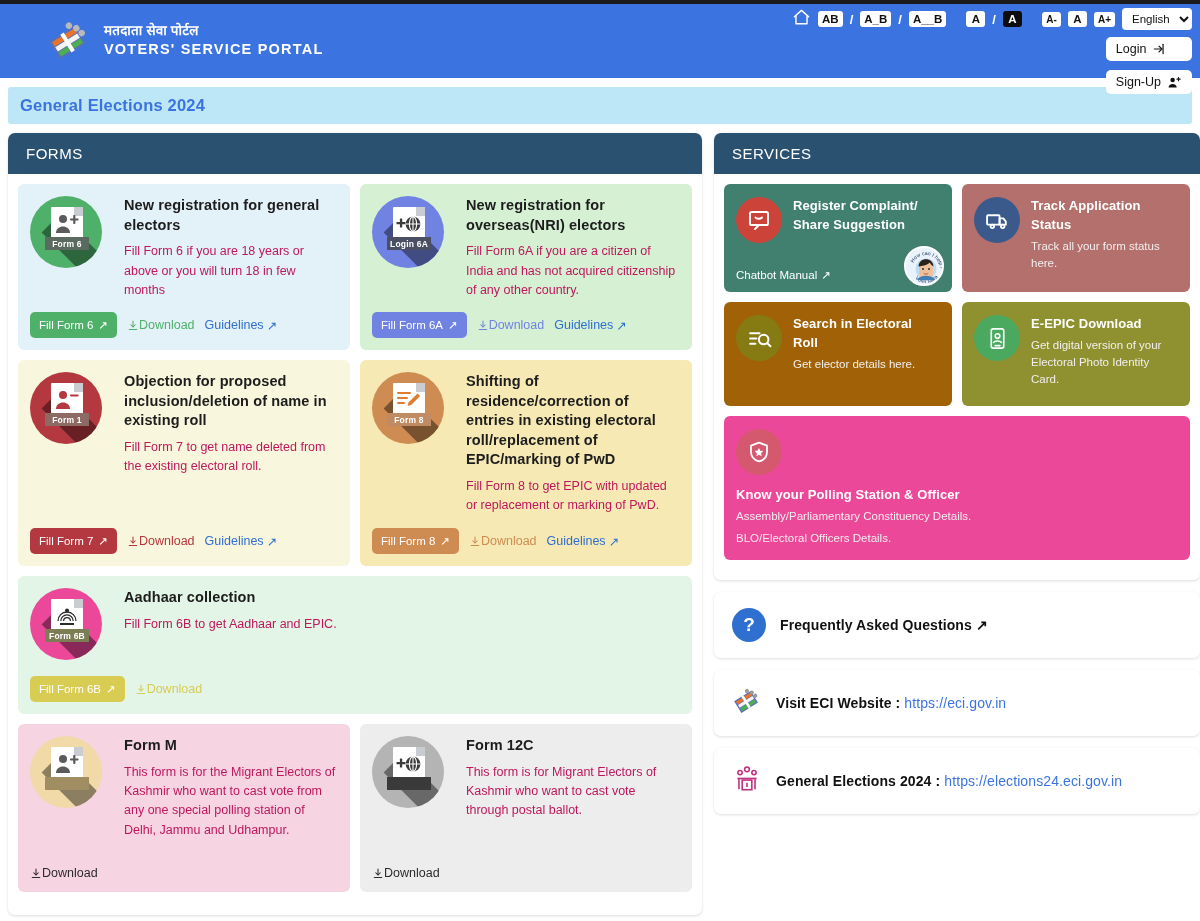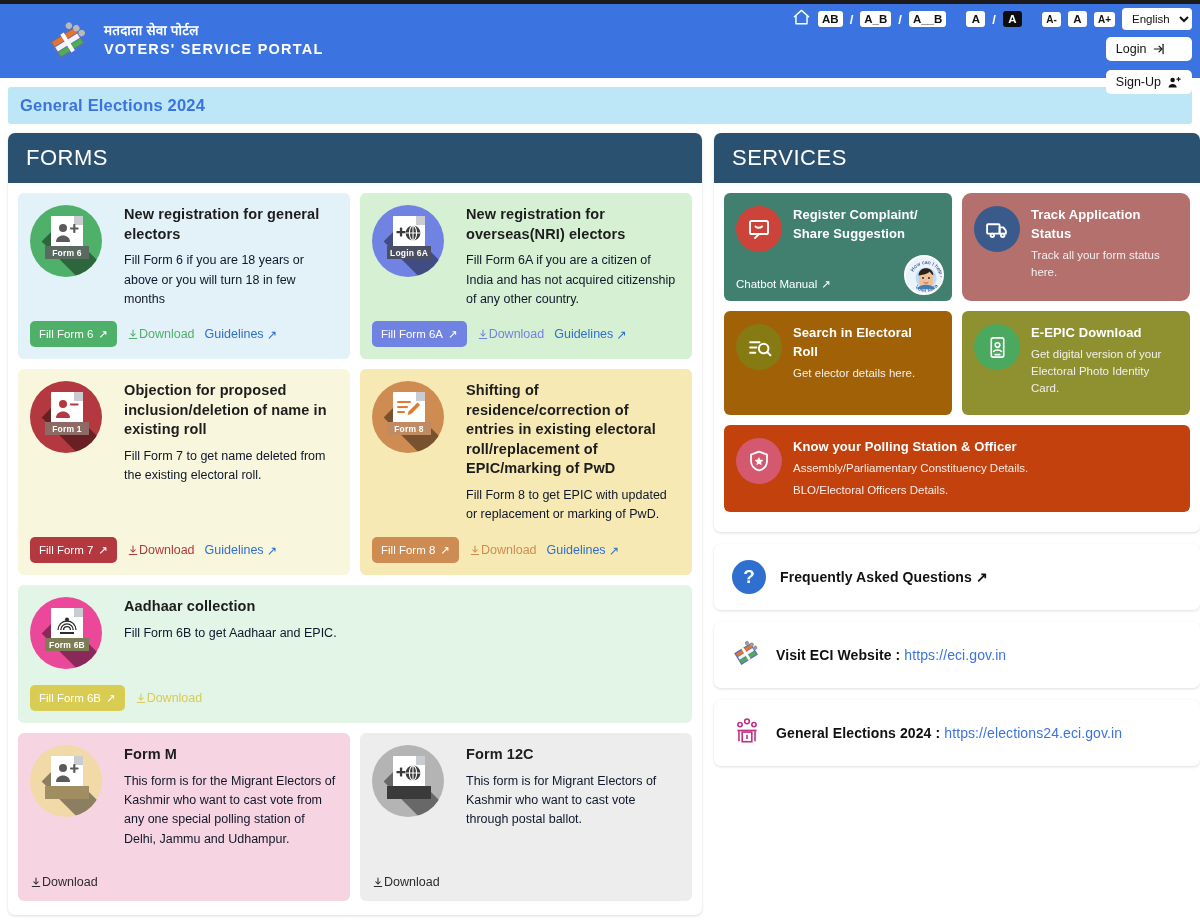--- a/index.html
+++ b/index.html
@@ -49,36 +49,36 @@
     padding: 9px 12px; font-size: 16.5px; font-weight: 700; color: #3b74e0; letter-spacing:.2px;
   }
 
   
   .main { display:flex; gap:12px; padding: 9px 8px 0 8px; align-items:flex-start; }
   .col-forms { width: 694px; flex:none; }
   .col-services { width: 486px; flex:none; }
 
   .panel { background:#fff; border-radius:7px; box-shadow:0 1px 3px rgba(0,0,0,.14); overflow:hidden; }
   .panel-head {
-    background:#2b5171; color:#fff; font-size:22px; letter-spacing:.5px;
+    background:#2b5171; color:#fff; font-size:15px; letter-spacing:.5px;
     padding: 12px 18px; font-weight:400;
   }
   .panel-body { padding: 10px; }
 
   
   .form-row { display:flex; gap:10px; margin-bottom:10px; }
   .form-card {
     border-radius:6px; padding:12px; display:flex; gap:10px; position:relative;
     flex-direction:column;
   }
   .fc-top { display:flex; gap:12px; }
   .fc-icon-wrap { width:82px; flex:none; display:flex; flex-direction:column; align-items:flex-start; }
   .fc-body { flex:1; min-width:0; }
   .fc-title { font-size:14.5px; font-weight:700; color:#1d1d1d; line-height:1.35; margin-bottom:7px; letter-spacing:.1px; }
-  .fc-desc { font-size:12.5px; color:#0f172a; line-height:1.55; }
+  .fc-desc { font-size:12.5px; color:#be185d; line-height:1.55; }
   .fc-actions { display:flex; align-items:center; gap:10px; margin-top:auto; }
   .fill-btn {
     border:none; border-radius:5px; color:#fff; font-size:11.5px; padding:6px 9px;
     display:inline-flex; align-items:center; gap:5px; cursor:pointer; white-space:nowrap;
     font-family:"Liberation Sans",sans-serif;
   }
   .dl-link { font-size:12.5px; display:inline-flex; align-items:center; text-decoration:none; cursor:pointer; }
   .gl-link { font-size:12.5px; color:#2f6fd0; text-decoration:none; display:inline-flex; align-items:center; gap:3px; cursor:pointer; }
 
   
@@ -505,21 +505,21 @@
                   <text font-size="5.4" fill="#1a3a6b" font-family="Liberation Sans"><textPath href="#arcB" startOffset="24%">Voter Mitra</textPath></text>
                   <circle cx="20" cy="21" r="10.5" fill="#bfdcf5"></circle>
                   <path d="M13 20a7 7 0 0 1 14 0v5a7 7 0 0 1-14 0z" fill="#f0c09a"></path>
                   <path d="M12.6 18.5c0-4.6 3.2-7.2 7.4-7.2s7.4 2.6 7.4 7.2c-2-1.2-3-2.6-3.6-3.9-1.6 2-5.8 3.3-11.2 3.9z" fill="#2a2118"></path>
                   <circle cx="17" cy="21" r="1" fill="#23303f"></circle>
                   <circle cx="23" cy="21" r="1" fill="#23303f"></circle>
                   <path d="M18 25.5c1.2.9 2.8.9 4 0" stroke="#b0543f" stroke-width=".9" fill="none" stroke-linecap="round"></path>
                   <path d="M11 32c1.8-3 5.2-4.2 9-4.2S27.2 29 29 32z" fill="#3f7fb5"></path>
                 </svg></div>
             </div>
-            <div class="svc-card" style="background: rgb(180, 112, 108); border-radius: 9px;">
+            <div class="svc-card" style="background: rgb(180, 112, 108);">
               <div class="svc-circle" style="background:#3a5a8c">
                 <svg width="25" height="25" viewBox="0 0 24 24" fill="none" stroke="#ffffff" stroke-width="1.8" stroke-linecap="round" stroke-linejoin="round">
                   <rect x="2" y="7" width="12" height="9" rx="1"></rect>
                   <path d="M14 10h3.6l2.4 3v3H14z"></path>
                   <circle cx="7" cy="17.6" r="1.7"></circle>
                   <circle cx="17" cy="17.6" r="1.7"></circle>
                 </svg>
               </div>
               <div style="flex:1;min-width:0">
                 <div class="svc-title">Track Application Status</div>
@@ -552,21 +552,21 @@
                   <path d="M9.5 19.5h5"></path>
                 </svg>
               </div>
               <div style="flex:1;min-width:0">
                 <div class="svc-title">E-EPIC Download</div>
                 <div class="svc-desc">Get digital version of your Electoral Photo Identity Card.</div>
               </div>
             </div>
           </div>
           <div class="svc-row">
-            <div class="svc-card" style="background: #c2410c; min-height: 84px; width: 100%;">
+            <div class="svc-card" style="background: #ec4899; min-height: 84px; width: 100%; flex-direction: column;">
               <div class="svc-circle" style="background:#d4596e">
                 <svg width="24" height="24" viewBox="0 0 24 24" fill="none" stroke="#ffffff" stroke-width="1.8" stroke-linejoin="round">
                   <path d="M12 2.6l8 3v6.2c0 5-3.4 8.4-8 9.6-4.6-1.2-8-4.6-8-9.6V5.6z"></path>
                   <path d="M12 8l1.3 2.7 3 .4-2.2 2.1.5 3-2.6-1.4-2.6 1.4.5-3L7.7 11l3-.4z" fill="#ffffff" stroke="none"></path>
                 </svg>
               </div>
               <div style="flex:1;min-width:0">
                 <div class="svc-title">Know your Polling Station &amp; Officer</div>
                 <div class="svc-desc">Assembly/Parliamentary Constituency Details.</div>
                 <div class="svc-desc" style="margin-top:5px">BLO/Electoral Officers Details.</div>

